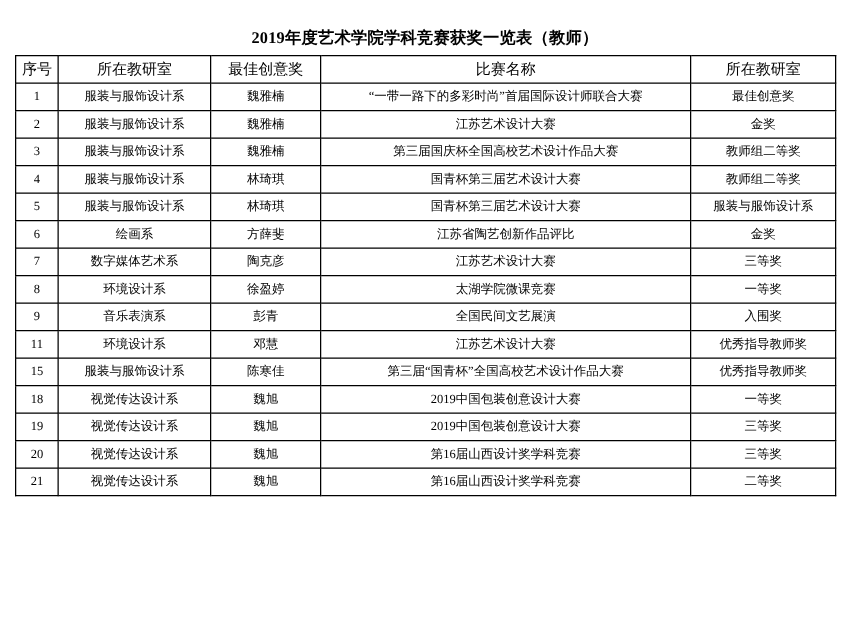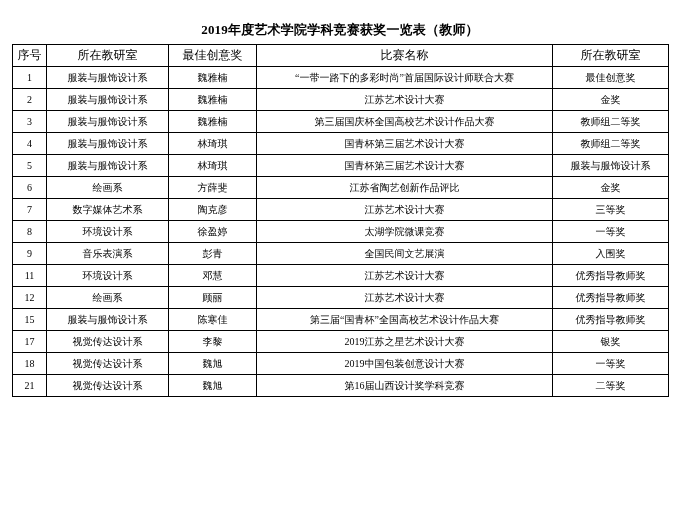--- a/index.html
+++ b/index.html
@@ -148,46 +148,46 @@
         <td>入围奖</td>
       </tr>
       <tr>
         <td>11</td>
         <td>环境设计系</td>
         <td>邓慧</td>
         <td class="cell-contest">江苏艺术设计大赛</td>
         <td>优秀指导教师奖</td>
       </tr>
       <tr>
-        <td>12</td>
-        <td>绘画系</td>
-        <td>顾丽</td>
-        <td class="cell-contest">江苏艺术设计大赛</td>
-        <td>优秀指导教师奖</td>
-      </tr>
-      <tr>
         <td>15</td>
         <td>服装与服饰设计系</td>
         <td>陈寒佳</td>
         <td class="cell-contest">第三届“国青杯”全国高校艺术设计作品大赛</td>
         <td>优秀指导教师奖</td>
       </tr>
       <tr>
-        <td>17</td>
-        <td>视觉传达设计系</td>
-        <td>李黎</td>
-        <td class="cell-contest">2019江苏之星艺术设计大赛</td>
-        <td>银奖</td>
-      </tr>
-      <tr>
         <td>18</td>
         <td>视觉传达设计系</td>
         <td>魏旭</td>
         <td class="cell-contest">2019中国包装创意设计大赛</td>
         <td>一等奖</td>
+      </tr>
+      <tr>
+        <td>19</td>
+        <td>视觉传达设计系</td>
+        <td>魏旭</td>
+        <td class="cell-contest">2019中国包装创意设计大赛</td>
+        <td>三等奖</td>
+      </tr>
+      <tr>
+        <td>20</td>
+        <td>视觉传达设计系</td>
+        <td>魏旭</td>
+        <td class="cell-contest">第16届山西设计奖学科竞赛</td>
+        <td>三等奖</td>
       </tr>
       <tr>
         <td>21</td>
         <td>视觉传达设计系</td>
         <td>魏旭</td>
         <td class="cell-contest">第16届山西设计奖学科竞赛</td>
         <td>二等奖</td>
       </tr>
 
     </tbody>

